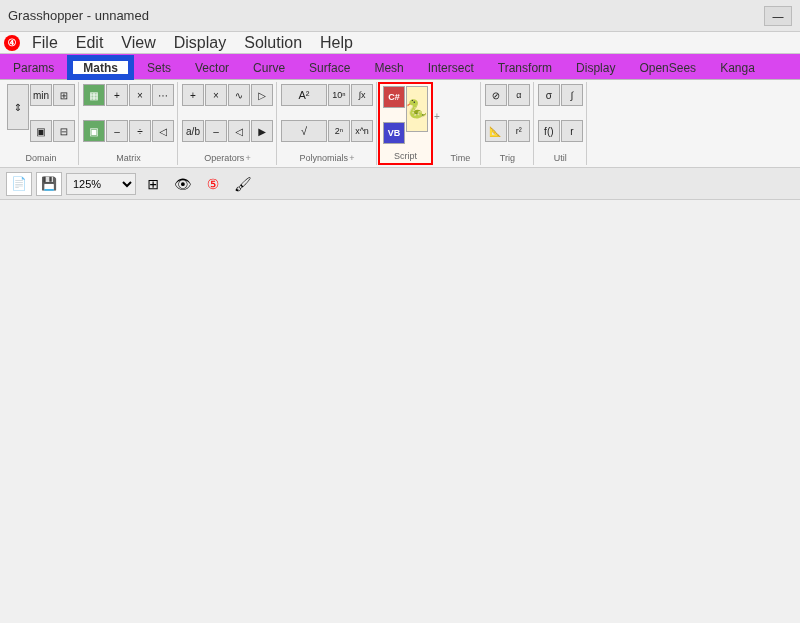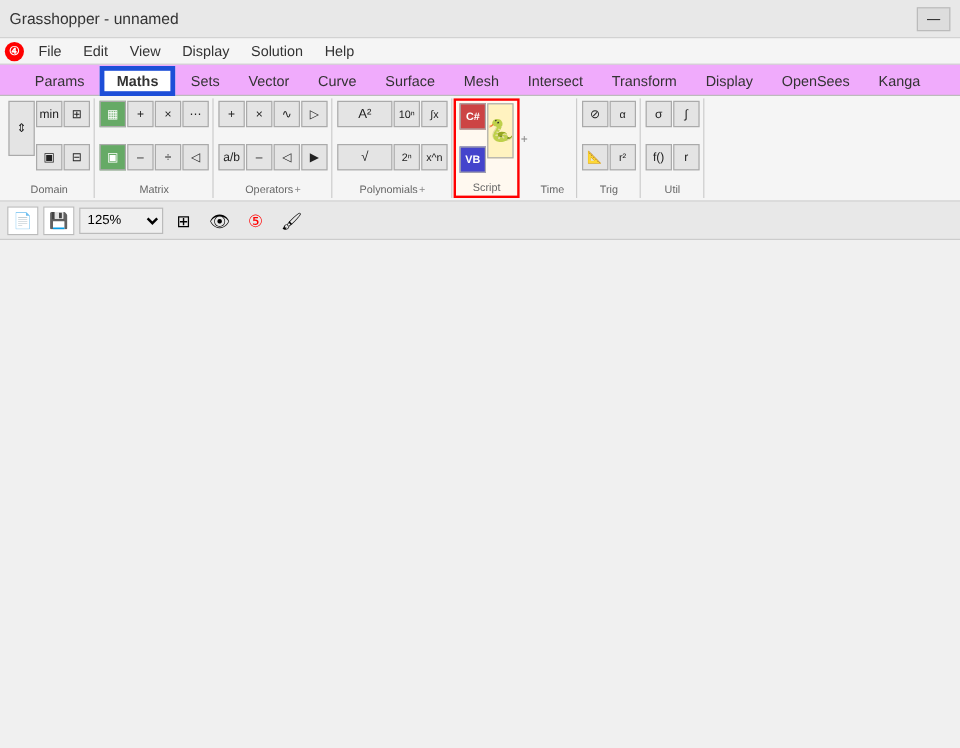--- a/index.html
+++ b/index.html
@@ -22,36 +22,36 @@
     
     .menu-bar {
       background: #f5f5f5;
       border-bottom: 1px solid #ccc;
       height: 22px;
       display: flex;
       align-items: center;
       padding: 0 4px;
       gap: 2px;
     }
-    .menu-item { padding: 2px 8px; font-size: 12px; color: #333; cursor: pointer; }
+    .menu-item { padding: 2px 8px; font-size: 16px; color: #333; cursor: pointer; }
     .menu-circle-num {
       width: 16px; height: 16px; border-radius: 50%; background: #f00;
       color: white; font-size: 10px; font-weight: bold;
       display: flex; align-items: center; justify-content: center;
       margin-right: 2px;
     }
 
     
     .tab-bar {
-      background: #f0abfc;
+      background: #d946ef;
       border-bottom: 1px solid #bbb;
       height: 26px;
       display: flex;
       align-items: stretch;
-      padding: 0 18px;
+      padding: 0 2px;
       gap: 2px;
     }
     .tab-item {
       padding: 3px 10px;
       font-size: 12px;
       color: #333;
       cursor: pointer;
       display: flex;
       align-items: center;
       border: 1px solid transparent;
@@ -59,21 +59,21 @@
       position: relative;
       top: 1px;
     }
     .tab-item.active {
       background: white;
       border: 1px solid #bbb;
       border-bottom: 1px solid white;
       font-weight: bold;
     }
     .tab-item.highlighted {
-      border: 4px solid #1d4ed8;
+      border: 6px solid #1d4ed8;
     }
 
     
     .toolbar {
       background: #e8e8e8;
       border-bottom: 1px solid #ccc;
       height: 32px;
       display: flex;
       align-items: center;
       padding: 0 6px;

